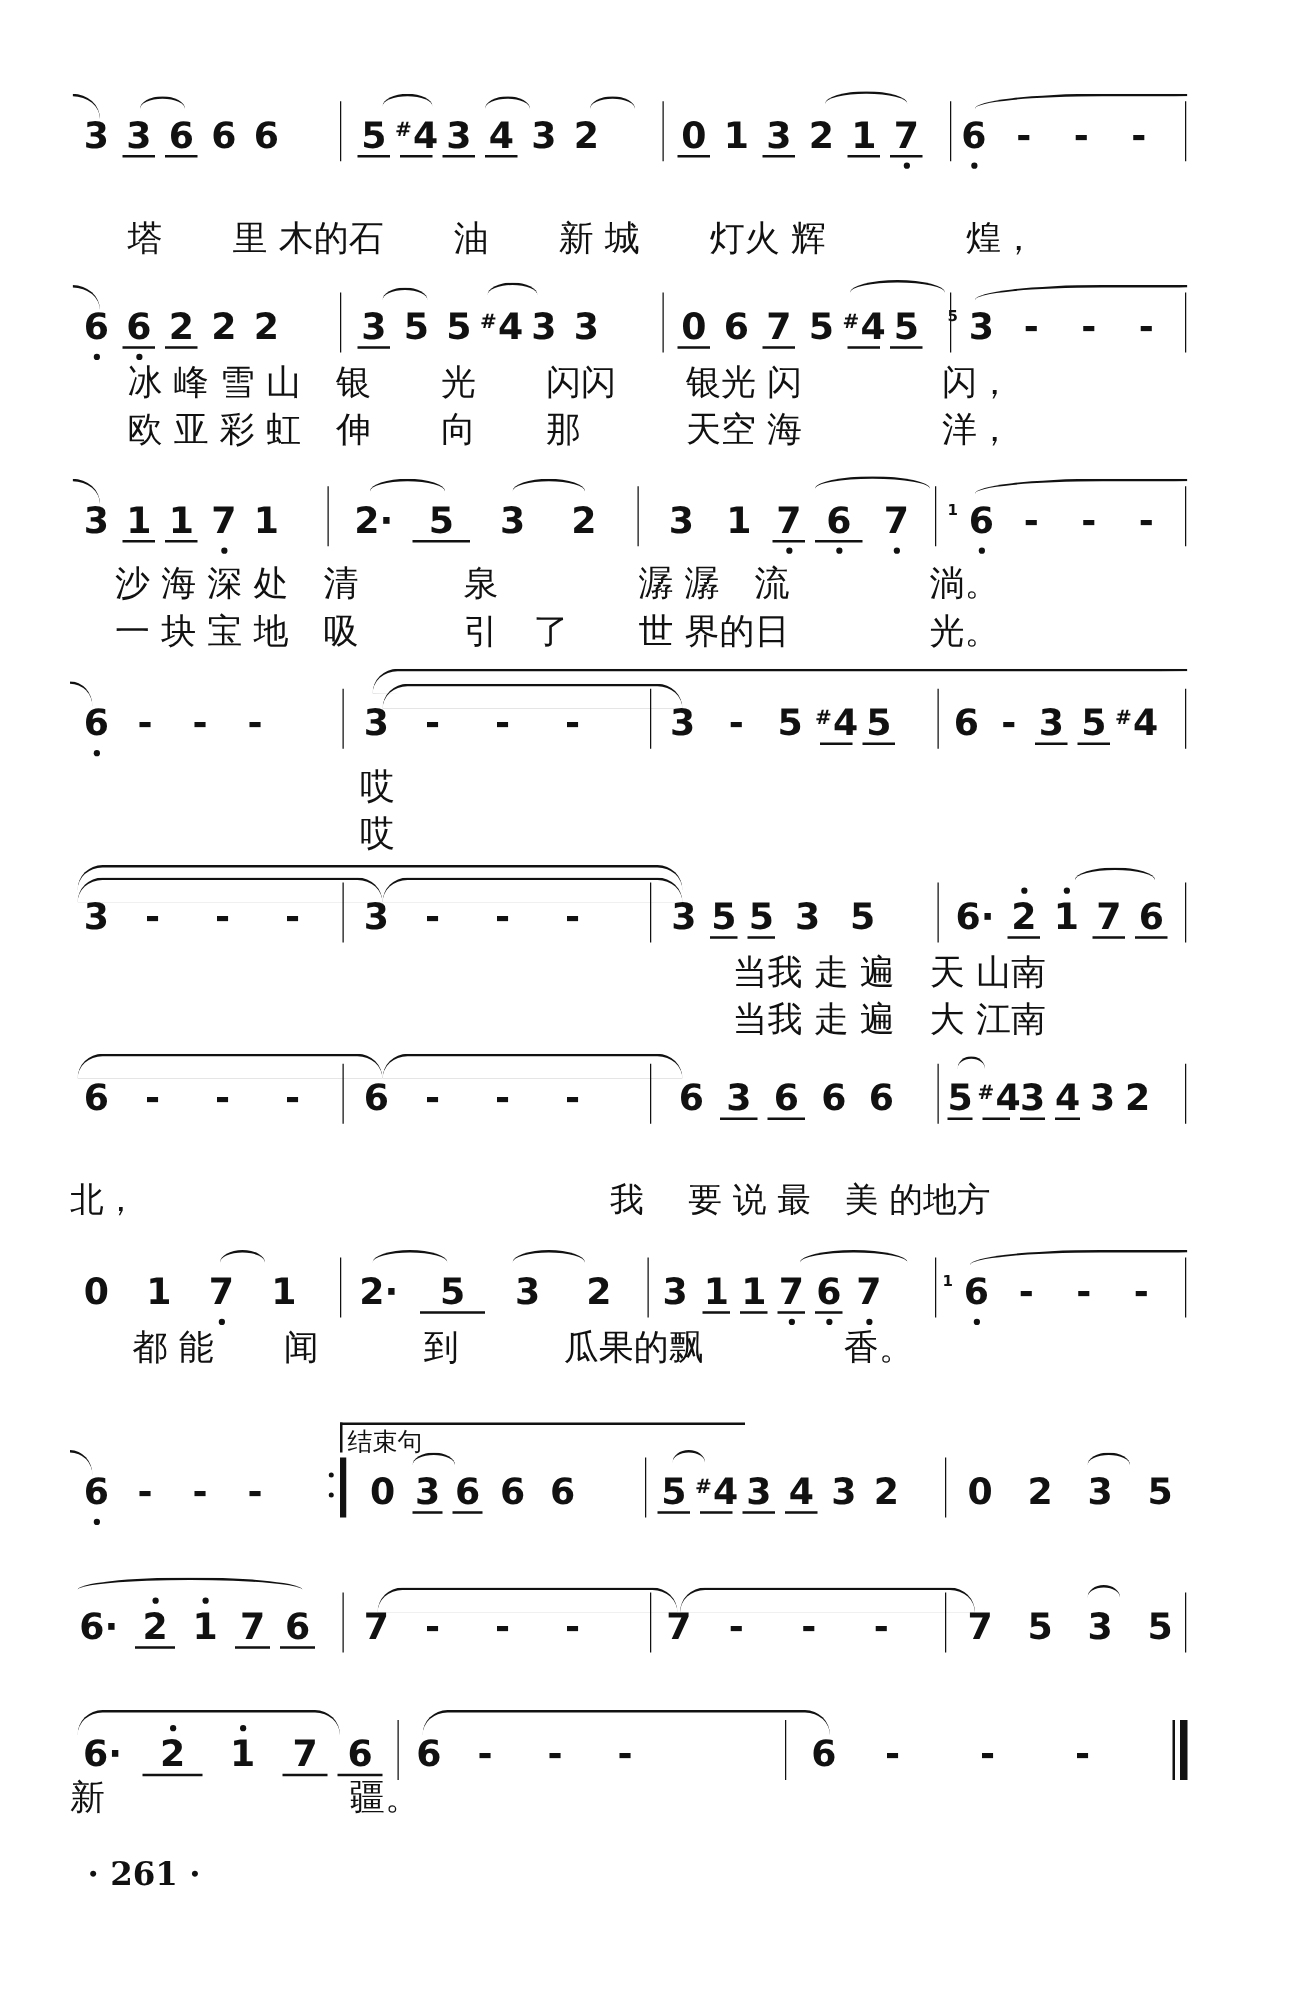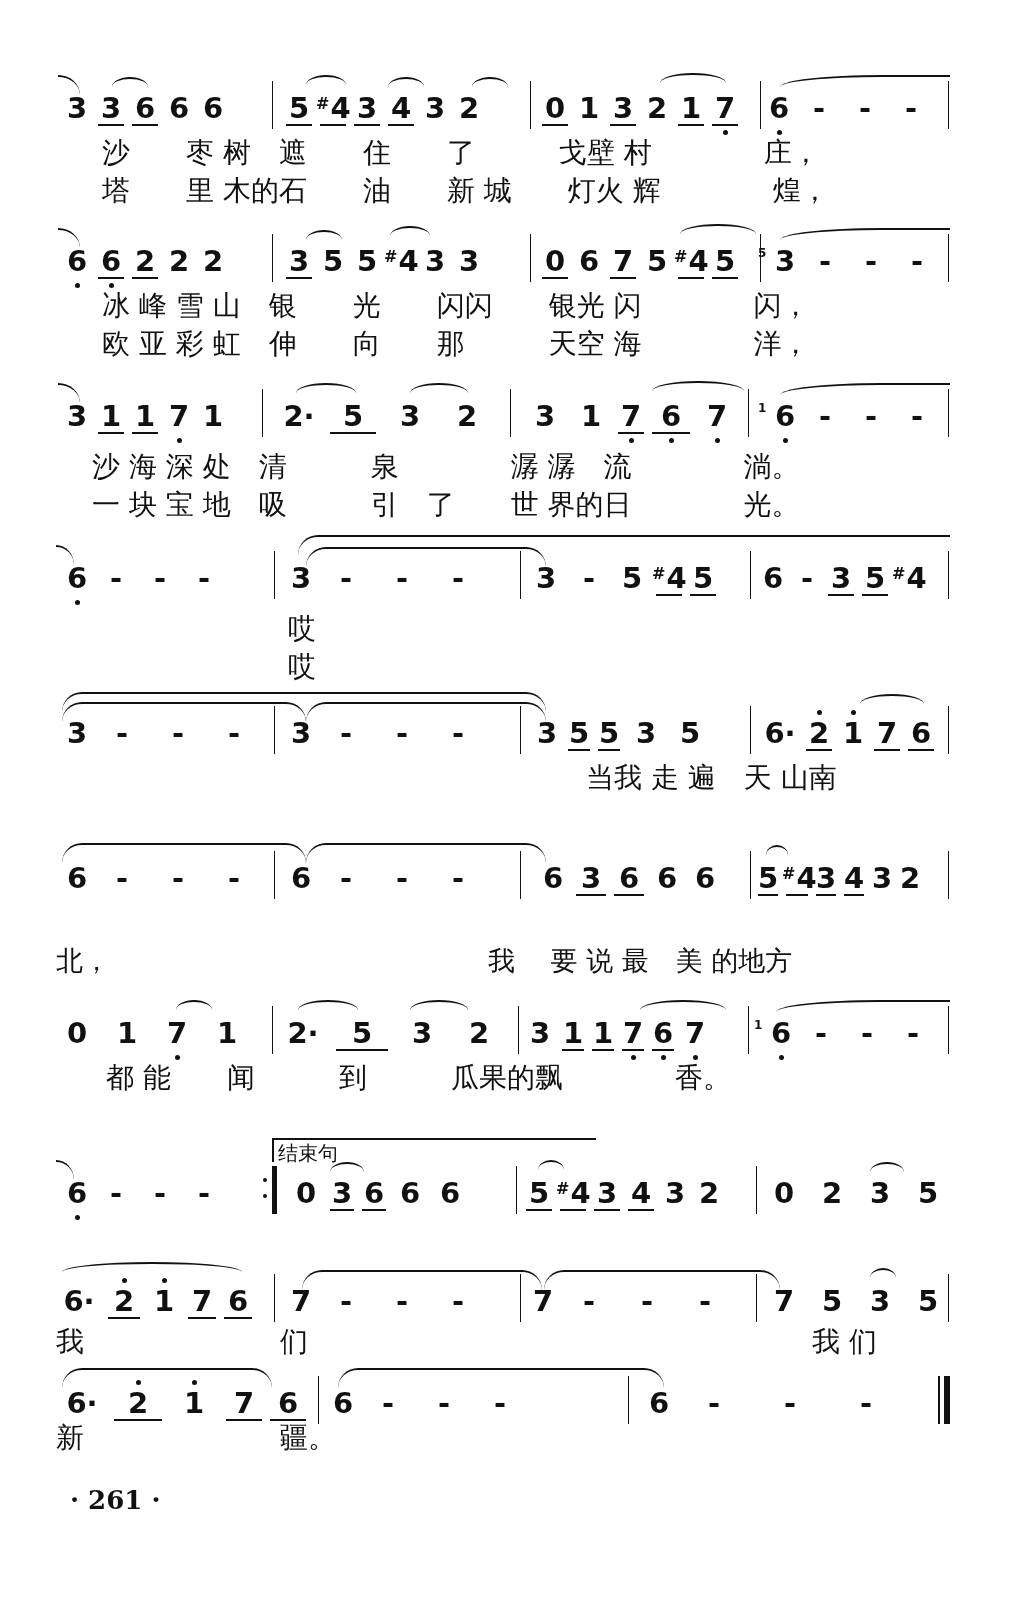--- a/index.html
+++ b/index.html
@@ -67,21 +67,20 @@
     <div class="bar thin" style="left:700px;"></div>
     <div class="slur" style="left:720px;top:0;width:170px;border-radius:60% 0 0 0;"></div>
     <div class="measure" style="left:702px;">
         <span class="n lo">6</span>
         <span class="n" style="width:46px">-</span>
         <span class="n" style="width:46px">-</span>
         <span class="n" style="width:46px">-</span>
       </div>
     <div class="bar thin" style="left:888px;"></div>
   </div>
-  <div class="lyric" style="left:42px;top:62px;">沙　　枣 树　遮　　住　　了　　　戈壁 村　　　　庄，</div>
   <div class="lyric" style="left:42px;top:100px;">塔　　里 木的石　　油　　新 城　　灯火 辉　　　　煌，</div>
 </div>
 
 <div class="sys" style="top:228px;">
   <div class="staff">
     <div class="slur" style="left:-2px;top:0;width:22px;border-radius:0 100% 0 0;"></div>
     <div class="measure" style="left:0;">
         <span class="n lo">6</span>
         <span class="n u lo">6</span>
         <span class="n u">2</span>
@@ -236,20 +235,21 @@
     <div class="measure" style="left:698px;">
         <span class="n" style="width:44px">6·</span>
         <span class="n u hi">2</span>
         <span class="n hi">1</span>
         <span class="n u">7</span>
         <span class="n u">6</span>
       </div>
     <div class="bar thin" style="left:888px;"></div>
   </div>
   <div class="lyric" style="left:526px;top:62px;">当我 走 遍　天 山南</div>
+  <div class="lyric" style="left:526px;top:100px;">当我 走 遍　大 江南</div>
 </div>
 
 <div class="sys" style="top:845px;">
   <div class="staff">
     <div class="slur" style="left:2px;top:-2px;width:244px;border-radius:20px 20px 0 0;"></div>
     <div class="slur" style="left:246px;top:-2px;width:240px;border-radius:20px 20px 0 0;"></div>
     <div class="measure" style="left:0;">
         <span class="n">6</span>
         <span class="n" style="width:56px">-</span>
         <span class="n" style="width:56px">-</span>
@@ -396,21 +396,20 @@
     <div class="bar thin" style="left:696px;"></div>
     <div class="slur" style="left:810px;top:0;width:26px;"></div>
     <div class="measure" style="left:700px;">
         <span class="n" style="width:48px">7</span>
         <span class="n" style="width:48px">5</span>
         <span class="n" style="width:48px">3</span>
         <span class="n" style="width:48px">5</span>
       </div>
     <div class="bar thin" style="left:888px;"></div>
   </div>
-  <div class="lyric" style="left:-4px;top:58px;">我　　　　　　　们　　　　　　　　　　　　　　　　　　我 们</div>
 </div>
 
 <div class="sys" style="top:1370px;">
   <div class="staff">
     <div class="slur" style="left:2px;top:-2px;width:210px;border-radius:20px 20px 0 0;"></div>
     <div class="measure" style="left:-6px;">
         <span class="n" style="width:56px">6·</span>
         <span class="n u hi" style="width:56px">2</span>
         <span class="n hi" style="width:56px">1</span>
         <span class="n u" style="width:44px">7</span>

